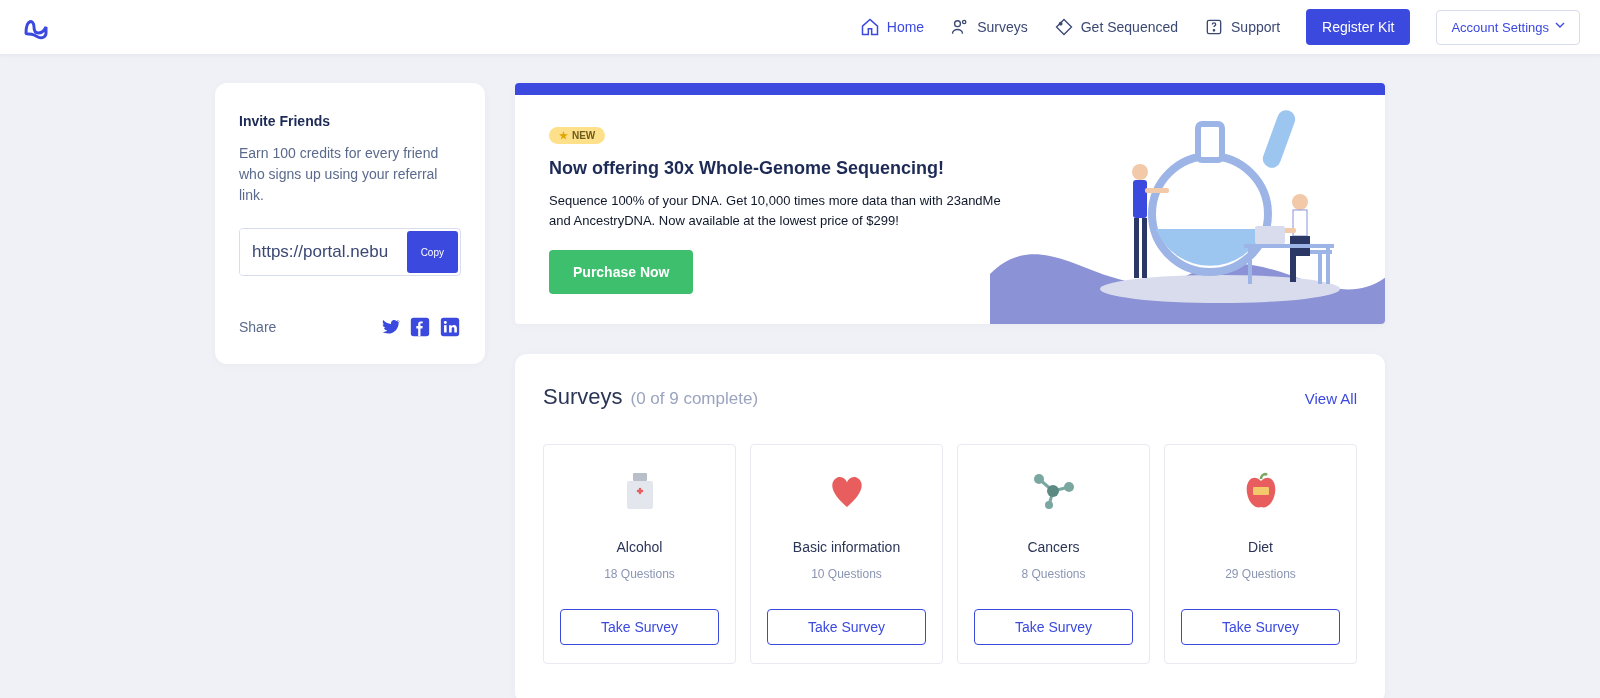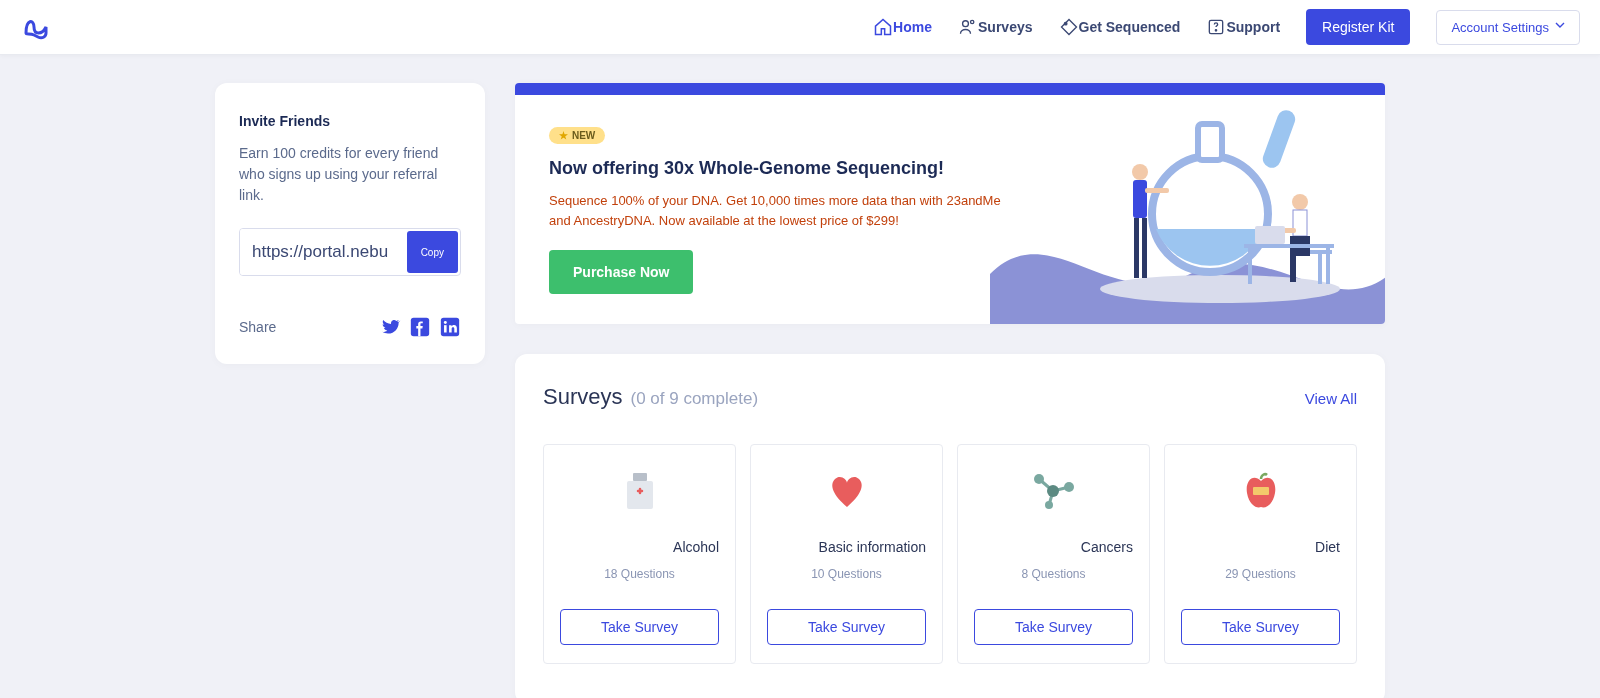--- a/index.html
+++ b/index.html
@@ -1,21 +1,21 @@
 <!DOCTYPE html>
 <html><head>
 <meta charset="utf-8">
 <style>
   * { box-sizing: border-box; margin: 0; padding: 0; }
   body { font-family: -apple-system, BlinkMacSystemFont, "Segoe UI", Arial, sans-serif; background: #f0f1f7; width: 1600px; height: 698px; overflow: hidden; }
   .topbar { background: #fff; height: 55px; border-bottom: 1px solid #e8eaf0; display: flex; align-items: center; padding: 0 20px; box-shadow: 0 1px 4px rgba(0,0,0,0.04);}
   .logo { width: 32px; height: 32px; }
   .nav-spacer { flex: 1; }
   .nav { display: flex; align-items: center; gap: 26px; }
-  .nav-item { display: flex; align-items: center; font-size: 14px; font-weight: 700; color: #3b4873; cursor: pointer; }
+  .nav-item { display: flex; align-items: center; gap: 7px; font-size: 14px; font-weight: 400; color: #3b4873; cursor: pointer; }
   .nav-item.active { color: #3b49df; }
   .nav-item svg { width: 20px; height: 20px; }
   .btn-primary { background: #3b49df; color: #fff; border: none; border-radius: 4px; padding: 10px 16px; font-size: 14px; font-weight: 500; cursor: pointer; }
   .btn-outline-nav { background: #fff; border: 1px solid #d9dcec; border-radius: 4px; padding: 9px 14px; font-size: 13px; color: #3b49df; font-weight: 500; display: flex; align-items: flex-start; gap: 6px; cursor: pointer; }
   .page { display: flex; gap: 30px; padding: 28px 0 0 0; justify-content: center; }
   .sidebar { width: 270px; }
   .main { width: 870px; display: flex; flex-direction: column; gap: 30px; }
   .card { background: #fff; border-radius: 12px; box-shadow: 0 1px 8px rgba(0,0,0,0.03); }
   .invite-card { padding: 30px 24px 26px 24px; }
   .invite-title { font-size: 14px; font-weight: 600; color: #1c2a55; margin-bottom: 14px; }
@@ -27,34 +27,34 @@
   .share-label { font-size: 14px; color: #5b6a8c; flex: 1; }
   .share-icons { display: flex; gap: 8px; }
   .share-icons svg { width: 22px; height: 22px; fill: #3b49df; cursor: pointer; }
   .banner { border-radius: 4px; overflow: hidden; background: #fff; }
   .banner-bar { height: 12px; background: #3b49df; }
   .banner-body { display: flex; padding: 30px 0 30px 34px; position: relative; overflow: hidden; }
   .banner-text { width: 470px; }
   .badge-new { display: inline-flex; align-items: center; gap: 4px; background: #ffe08a; color: #6a5b1c; border-radius: 10px; padding: 3px 10px; font-size: 10px; font-weight: 700; margin-bottom: 14px; }
   .badge-new .star { color: #e0a600; font-size: 10px; }
   .banner-title { font-size: 18px; font-weight: 700; color: #1c2a55; margin-bottom: 12px; }
-  .banner-desc { font-size: 13px; color: #c2410c; line-height: 1.5; margin-bottom: 20px; }
+  .banner-desc { font-size: 13px; color: #0f172a; line-height: 1.5; margin-bottom: 20px; }
   .btn-green { background: #3dbf6d; color: #fff; border: none; border-radius: 4px; padding: 14px 24px; font-size: 14px; font-weight: 600; cursor: pointer; }
   .banner-illus { flex: 1; position: relative; }
   .illus-svg { position: absolute; right: -5px; bottom: -30px; }
   .surveys-card { padding: 30px 28px 40px 28px; }
   .surveys-head { display: flex; align-items: baseline; margin-bottom: 34px; }
   .surveys-title { font-size: 22px; font-weight: 400; color: #2b3556; }
   .surveys-count { font-size: 17px; color: #9aa4bf; margin-left: 8px; }
   .head-spacer { flex: 1; }
   .view-all { font-size: 15px; color: #3b49df; cursor: pointer; }
   .survey-grid { display: flex; gap: 14px; }
   .survey-item { flex: 1; border: 1px solid #e8eaf0; border-radius: 4px; padding: 24px 16px 18px 16px; text-align: center; }
   .survey-icon { height: 44px; display: flex; align-items: center; justify-content: center; margin-bottom: 26px; }
-  .survey-name { font-size: 14px; color: #2b3556; font-weight: 500; margin-bottom: 12px; text-align: right; }
+  .survey-name { font-size: 14px; color: #2b3556; font-weight: 500; margin-bottom: 12px; }
   .survey-q { font-size: 12px; color: #8a95b3; margin-bottom: 28px; }
   .btn-outline { width: 100%; background: #fff; border: 1px solid #3b49df; color: #3b49df; border-radius: 4px; padding: 9px 0; font-size: 14px; cursor: pointer; }
 </style>
 </head>
 <body>
 
 <div class="topbar">
   <div class="logo">
     <svg viewBox="0 0 32 32">
         <path d="M6 22 C6 8 14 8 14 16 C14 24 22 24 26 16 L26 22 C26 26 22 28 18 26 L14 24 C10 22 6 24 6 22 Z" fill="none" stroke="#3b49df" stroke-width="3" stroke-linecap="round"></path>

